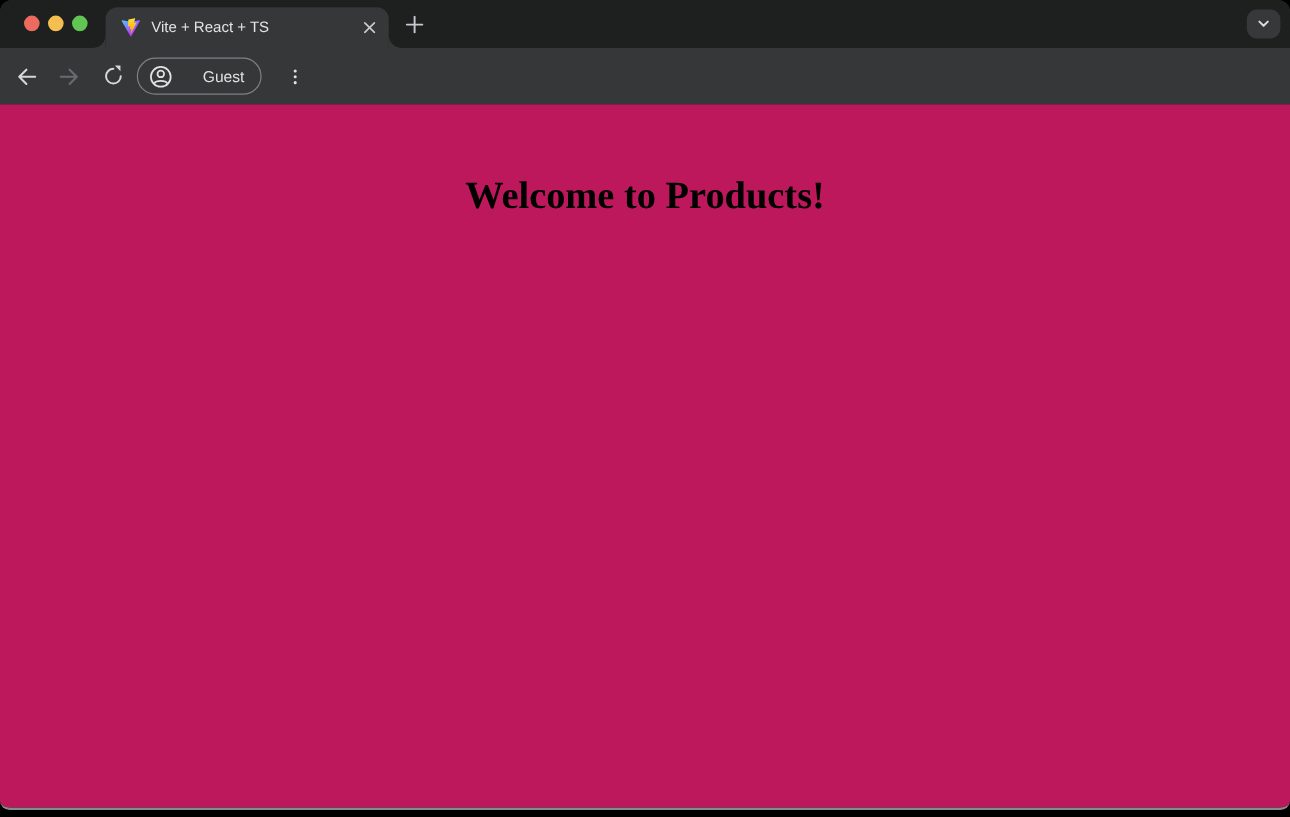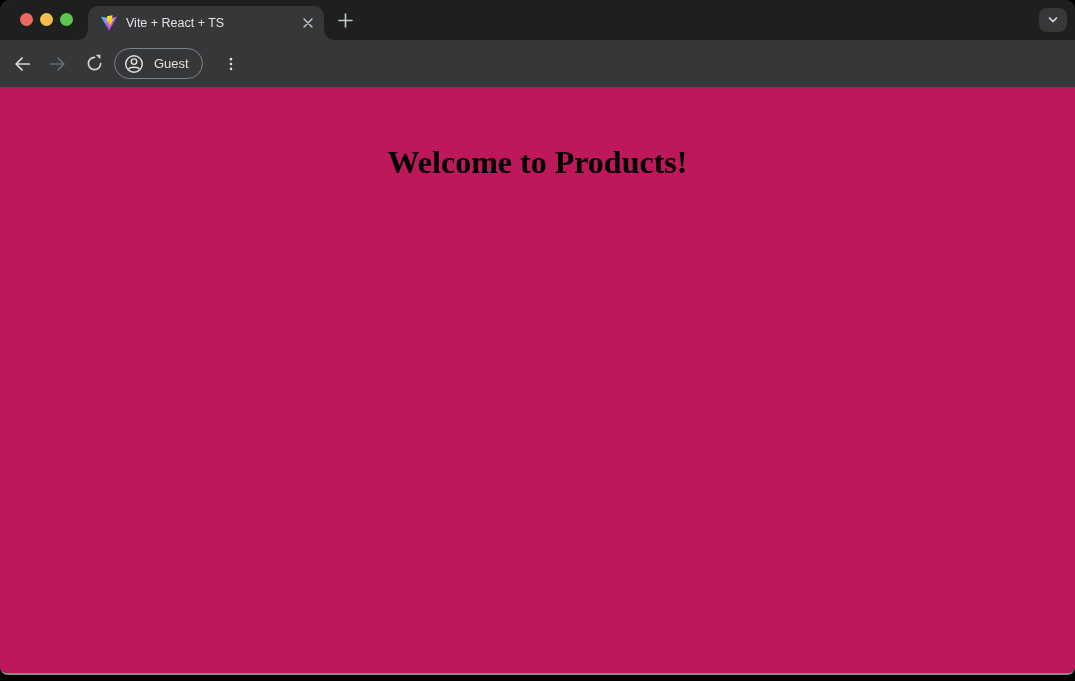--- a/index.html
+++ b/index.html
@@ -73,21 +73,21 @@
   .site-info-chip {
     width: 27px; height: 27px; border-radius: 50%; flex: none;
     background: #2e3033; margin-right: 9px;
   }
   .url-text {
     font-size: 14px; color: #e4e6e8; letter-spacing: 0.1px;
     white-space: nowrap; overflow: hidden;
   }
   .guest-btn {
     flex: none; height: 31px;
-    display: flex; align-items: center; gap: 9px;
+    display: flex; align-items: center; gap: 24px;
     background: transparent;
     border: 1.5px solid #7f8285; border-radius: 16px;
     padding: 0 13px 0 8px; cursor: default;
   }
   .guest-label { font-size: 13px; color: #dfe1e3; }
   .kebab-btn { width: 28px; height: 28px; margin-left: 14px; border-radius: 50%; flex: none; }
   
   .content { flex: 1; background: #be185d; overflow: hidden; }
   .page-heading {
     margin: 0; padding-top: 57px;

